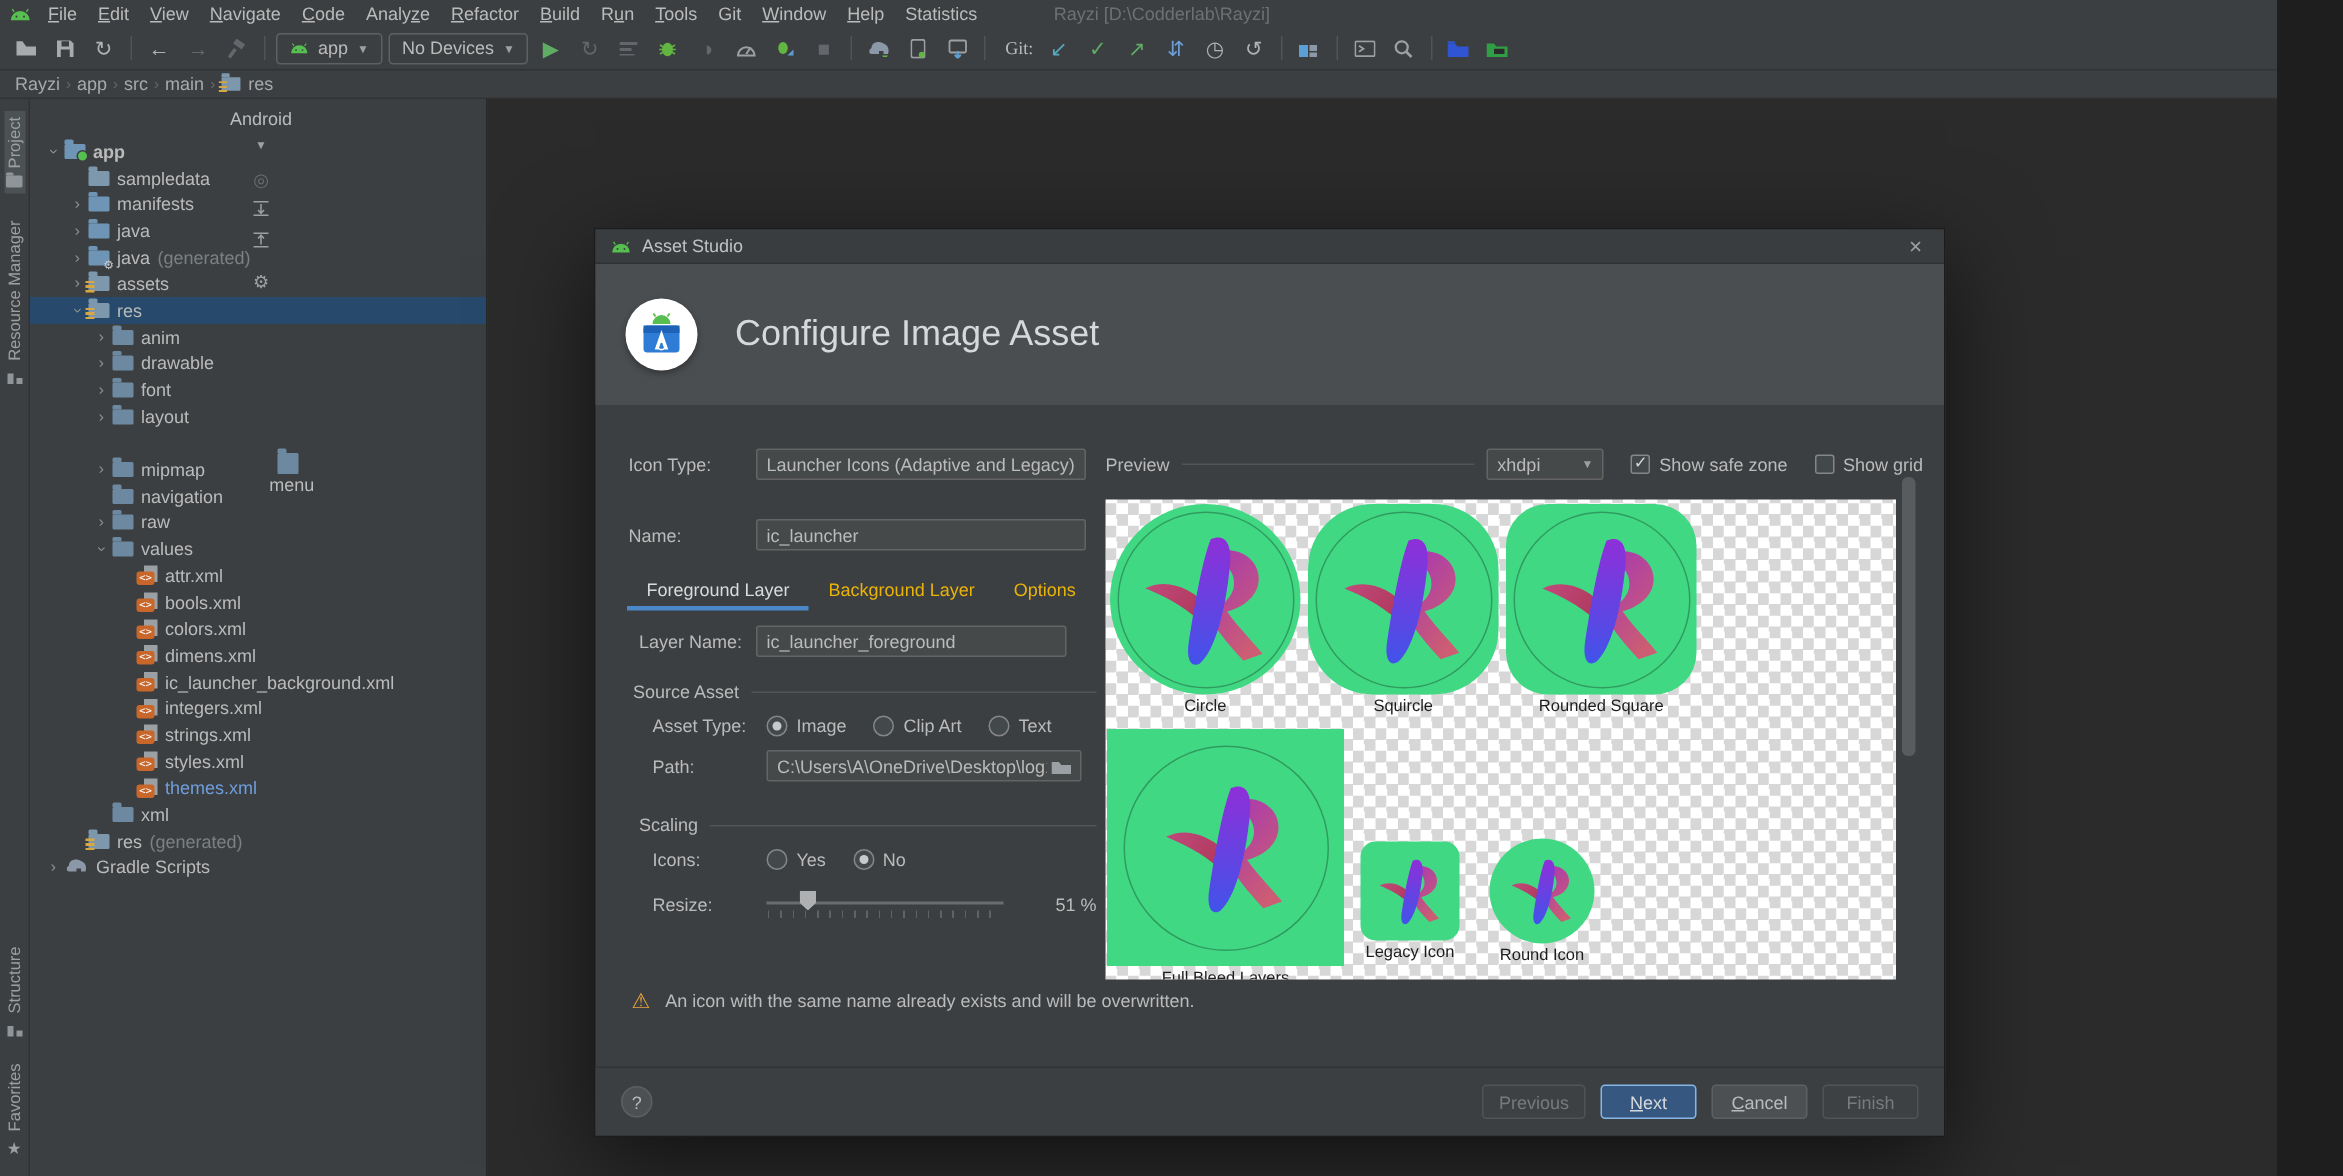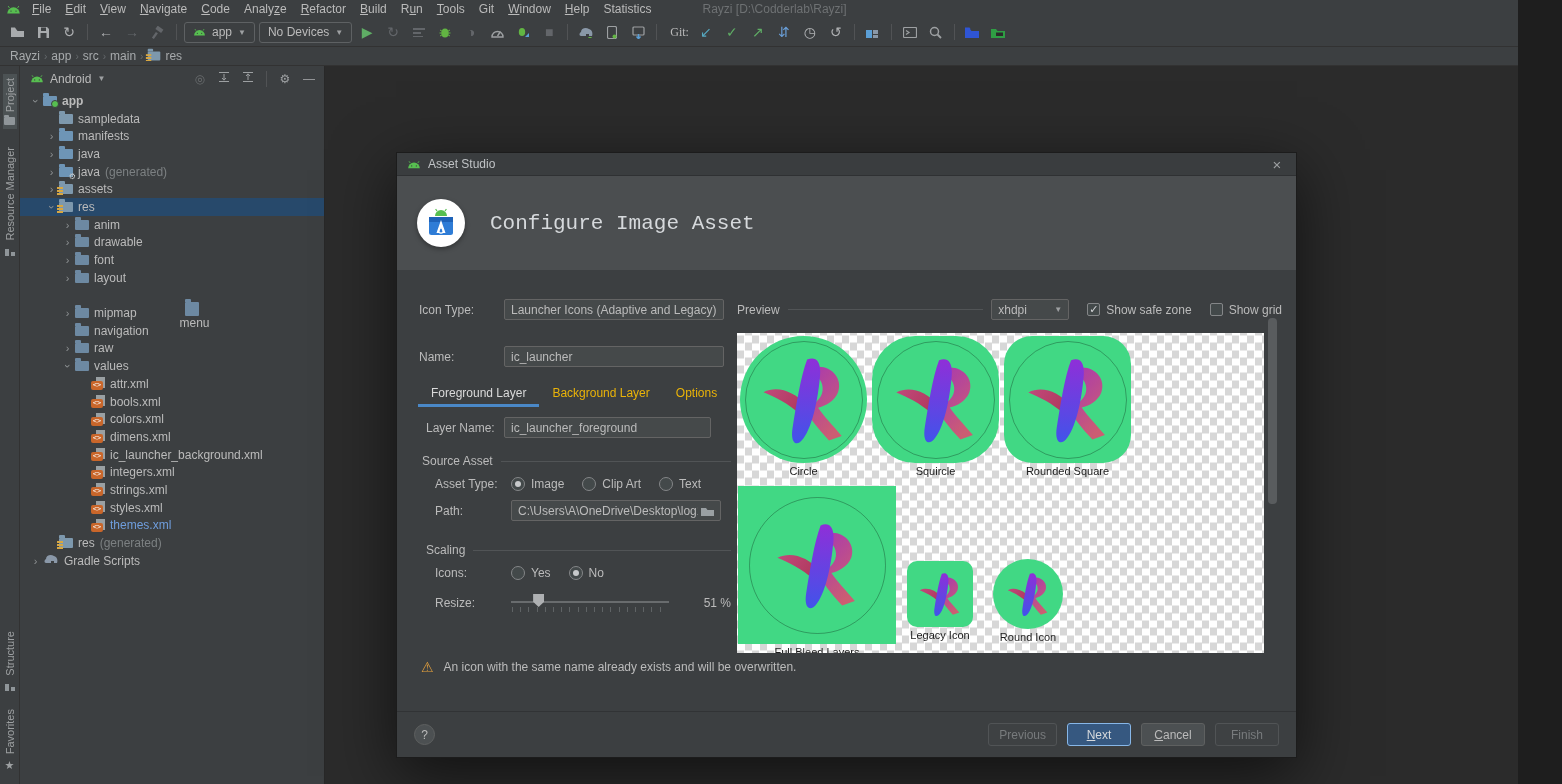--- a/index.html
+++ b/index.html
@@ -31,21 +31,21 @@
   .rail-item.active { background:#4c5254; padding:4px 1px; }
   .mini-folder { width:11px; height:8px; background:#8f9599; border-radius:1px; position:relative; }
   .mini-folder::before { content:""; position:absolute; top:-2px; left:0; width:5px; height:2px; background:#8f9599; border-radius:1px 1px 0 0; }
   .mini-blocks { width:10px; height:10px; position:relative; }
   .mini-blocks::before { content:""; position:absolute; left:0; bottom:0; width:4px; height:7px; background:#8f9599; }
   .mini-blocks::after { content:""; position:absolute; right:0; bottom:0; width:4px; height:4px; background:#8f9599; }
   .mini-star { color:#9da0a2; font-size:11px; }
 
   
   .project { position:absolute; top:66px; left:20px; bottom:0; width:305px; background:#3c3f41; border-right:1px solid #282828; }
-  .proj-head { height:25px; display:flex; align-items:center; padding:0 6px 0 10px; gap:6px; }
+  .proj-head { height:25px; display:flex; align-items:center; padding:0 6px 0 10px; gap:6px;flex-direction:column; }
   .proj-head .spacer { flex:1; }
   .ph-ico { color:#9da0a2; font-size:12px; width:18px; text-align:center; }
   .tree { position:absolute; top:26px; left:0; right:0; }
   .tree-row { height:17.7px; display:flex; align-items:center; white-space:nowrap; }
   .tree-row.selected { background:#27496b; }
   .tw { width:15px; flex:0 0 15px; text-align:center; color:#8d9193; font-size:11px; }
   .chev-down { display:inline-block; transform:rotate(90deg); }
   .tree-label { margin-left:5px; color:#bbbbbb; }
   .tree-label.accent { color:#6f9edd; }
   .tree-suffix { margin-left:5px; color:#7c8082; }
@@ -65,21 +65,21 @@
 
   
   .editor { position:absolute; top:66px; left:326px; right:0; bottom:0; background:#2b2b2b; }
 
   
   .dialog { position:absolute; left:396px; top:152px; width:901px; height:606px; background:#3c3f41; border:1px solid #1c1c1c; box-shadow:0 18px 60px rgba(0,0,0,.6); }
   .dlg-title { height:23px; background:#3a3d3f; border-bottom:1px solid #2f3133; display:flex; align-items:center; padding:0 10px; gap:7px; color:#c0c3c6; }
   .dlg-close { margin-left:auto; color:#9da0a2; font-size:15px; width:18px; text-align:center; }
   .dlg-header { height:94px; background:#4b4e50; display:flex; align-items:center; padding-left:20px; }
   .logo-circle { width:48px; height:48px; border-radius:50%; background:#ffffff; display:flex; align-items:center; justify-content:center; box-shadow:0 2px 5px rgba(0,0,0,.35); }
-  .dlg-heading { margin-left:25px; font-size:21px; color:#d6d9dc;font-family:Liberation Mono, monospace; }
+  .dlg-heading { margin-left:25px; font-size:24px; color:#d6d9dc; }
   .dlg-body { position:absolute; top:118px; left:0; right:0; bottom:46px; }
 
   
   .form { position:absolute; left:22px; top:28px; width:312px; }
   .frow { display:flex; align-items:center; }
   .flabel { color:#bbbbbb; }
   .field { background:#45494a; border:1px solid #646464; border-radius:2px; height:21px; color:#bbbbbb; display:flex; align-items:center; padding:0 6px; overflow:hidden; white-space:nowrap; }
   .select { justify-content:space-between; gap:6px; }
   .tabs { display:flex; margin:14px 0 10px -1px; }
   .tab { padding:5px 13px 7px; color:#eab308; }
@@ -517,20 +517,25 @@
             <span class="xo">&lt;&gt;</span>
           </span>
           <span class="tree-label">styles.xml</span>
         </div>
         <div class="tree-row" style="padding-left: 56px;">
           <span class="tw"></span>
           <span class="xmlicon">
             <span class="xo">&lt;&gt;</span>
           </span>
           <span class="tree-label accent">themes.xml</span>
+        </div>
+        <div class="tree-row" style="padding-left: 40px;">
+          <span class="tw"></span>
+          <span class="fi sub"></span>
+          <span class="tree-label">xml</span>
         </div>
         <div class="tree-row" style="padding-left: 24px;">
           <span class="tw"></span>
           <span class="fi res-lines"></span>
           <span class="tree-label">res</span>
           <span class="tree-suffix">(generated)</span>
         </div>
         <div class="tree-row" style="padding-left: 8px;">
           <span class="tw">›</span>
           <span class="gradle-ico"><svg width="16" height="12">

